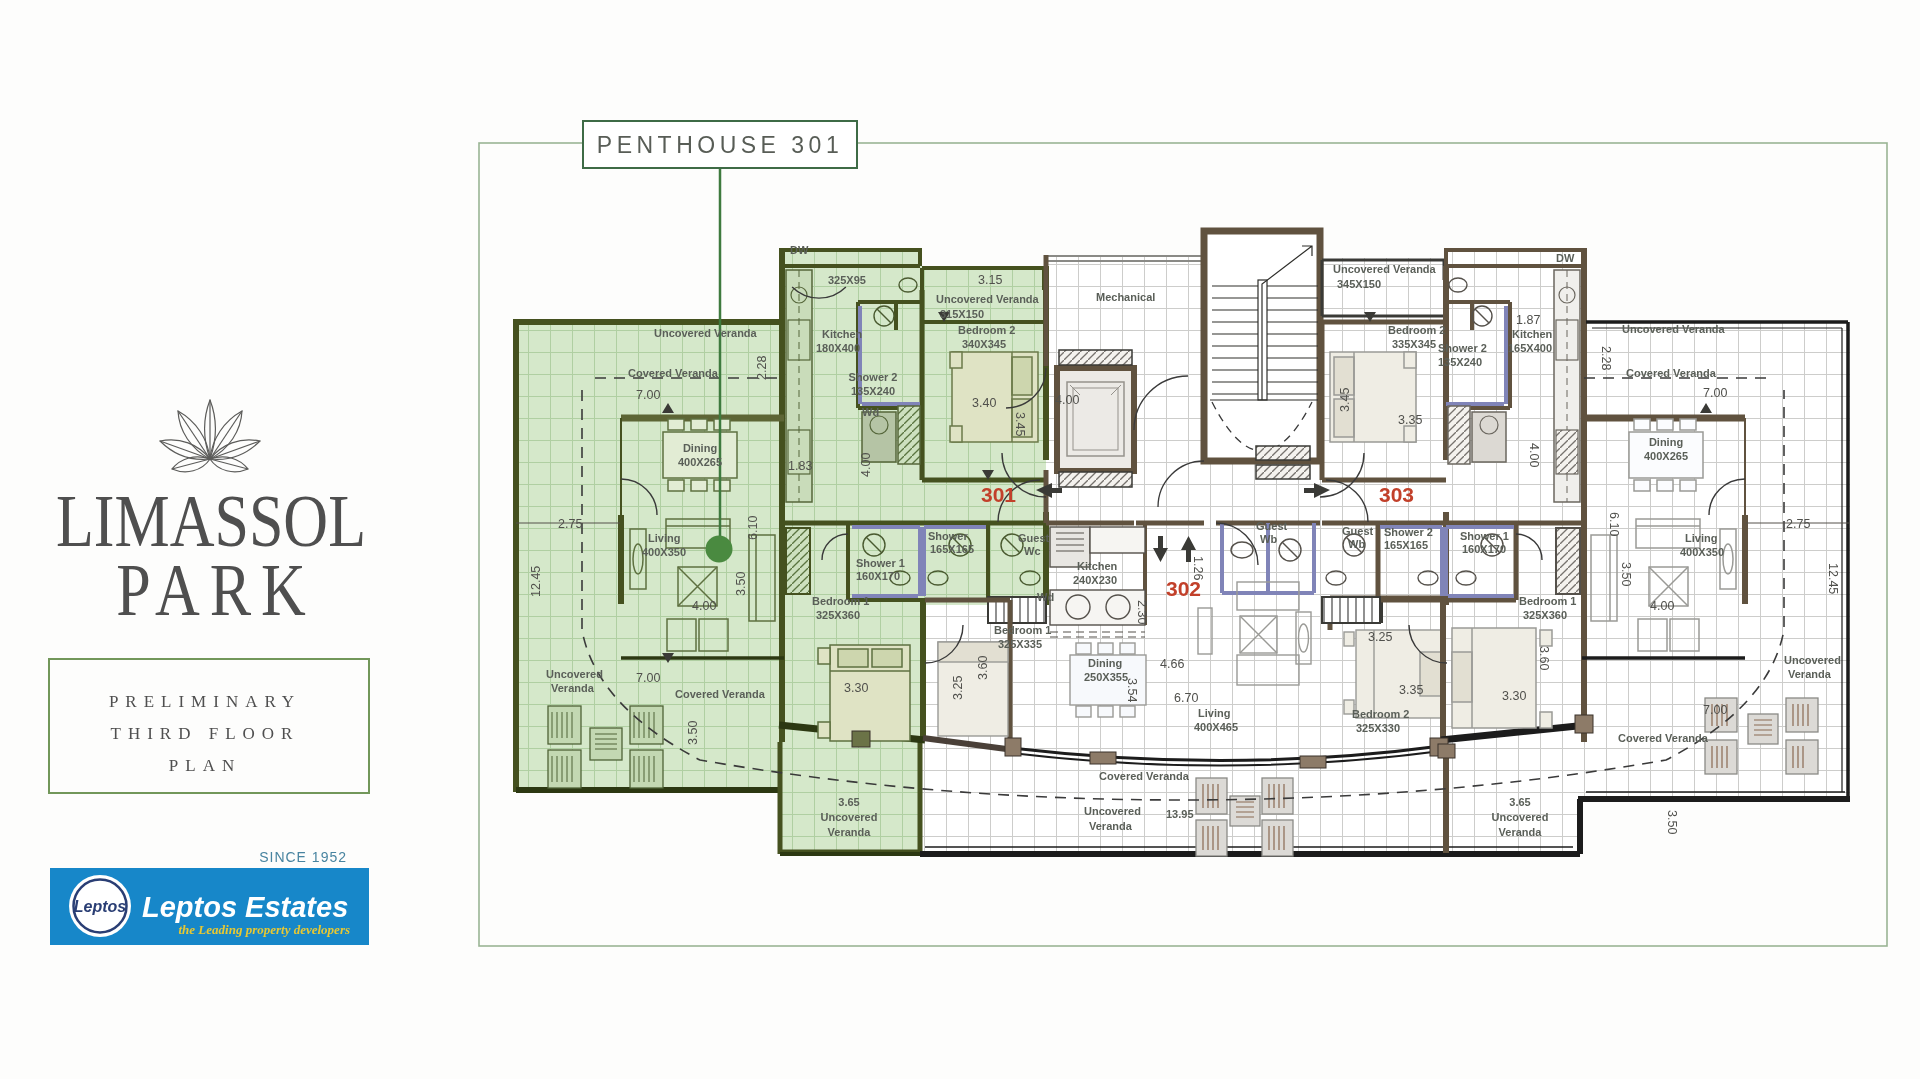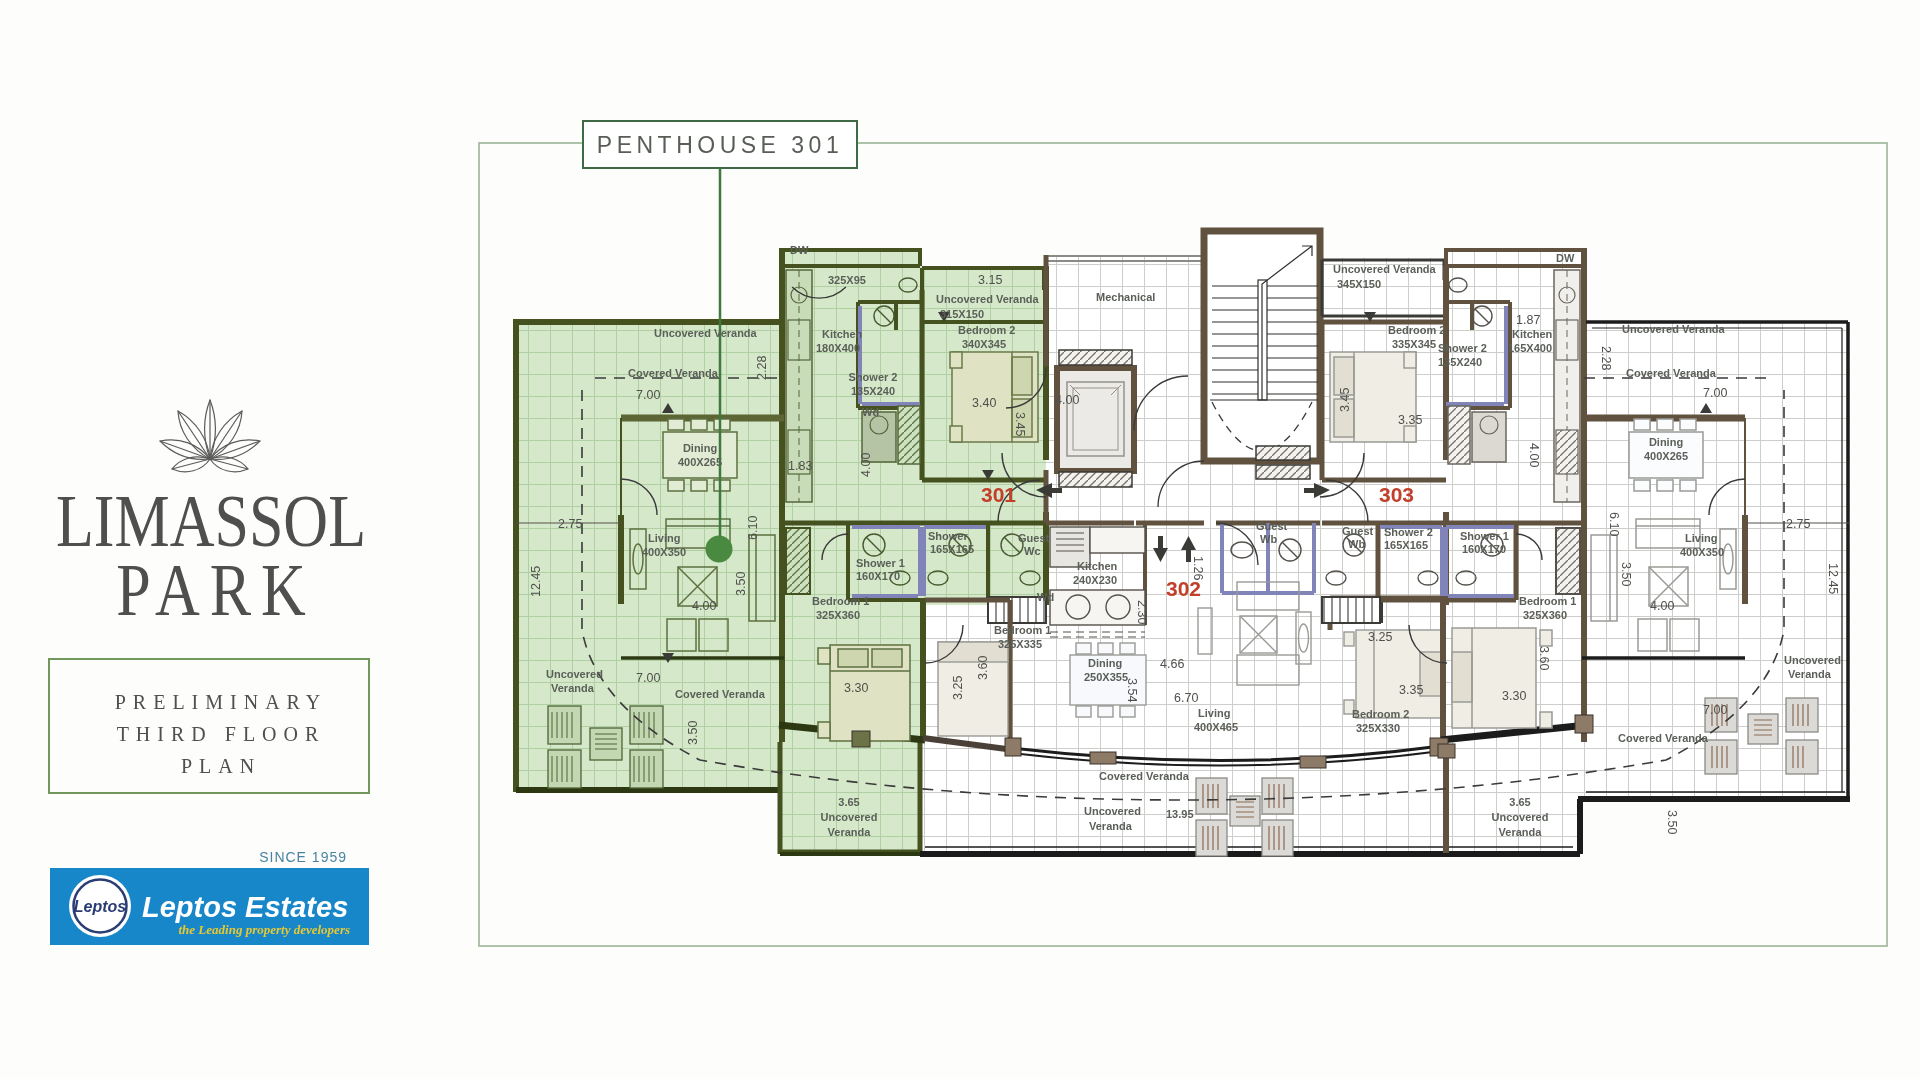--- a/index.html
+++ b/index.html
@@ -37,23 +37,23 @@
       <path d="M90 70 C76 76 60 72 52 60 C67 55 81 59 90 70 Z"></path>
       <path d="M90 70 L52 60"></path>
     </g>
   </svg>
 
   <div class="abs serif" style="left:0;top:485px;width:422px;text-align:center;font-size:62px;line-height:1;color:#4f4f4f;letter-spacing:0px;transform:scale(1,1.18);transform-origin:center top;">LIMASSOL</div>
 
   <div class="abs serif" style="left:0;top:554px;width:422px;text-align:center;font-size:62px;line-height:1;color:#4f4f4f;letter-spacing:10px;text-indent:10px;transform:scale(1,1.18);transform-origin:center top;">PARK</div>
 
   <div class="abs" style="left:48px;top:658px;width:318px;height:132px;border:2px solid #72975a;"></div>
-  <div class="abs serif" style="left:60px;top:686px;width:322px;text-align:center;font-size:20px;line-height:32px;color:#4f4f4f;letter-spacing:7px;">PRELIMINARY<br>THIRD FLOOR<br>PLAN</div>
-
-  <div class="abs" style="left:0px;top:849px;width:347px;text-align:right;font-size:14px;color:#4884a0;letter-spacing:1px;">SINCE 1959</div>
+  <div class="abs serif" style="left:44px;top:686px;width:322px;text-align:center;font-size:17px;line-height:32px;color:#4f4f4f;letter-spacing:7px;">PRELIMINARY<br>THIRD FLOOR<br>PLAN</div>
+
+  <div class="abs" style="left:0px;top:849px;width:347px;text-align:right;font-size:14px;color:#4884a0;letter-spacing:1px;">SINCE 1952</div>
 
   <svg class="abs" style="left:50px;top:868px;" width="319" height="77" viewBox="0 0 319 77">
     <rect x="0" y="0" width="319" height="77" fill="#1787c9"></rect>
     <circle cx="50" cy="38" r="31" fill="#ffffff"></circle>
     <circle cx="50" cy="38" r="26.5" fill="none" stroke="#2a3e74" stroke-width="2.5"></circle>
     <text x="50" y="44" text-anchor="middle" font-size="16" font-weight="bold" font-style="italic" fill="#2a3e74" font-family="Liberation Sans,sans-serif">Leptos</text>
     <text x="92" y="49" font-size="29" font-weight="bold" font-style="italic" fill="#ffffff" font-family="Liberation Sans,sans-serif">Leptos Estates</text>
     <text x="300" y="66" text-anchor="end" font-size="13" font-weight="bold" font-style="italic" fill="#e8c832" font-family="Liberation Serif,serif">the Leading property developers</text>
   </svg>
 </div>

